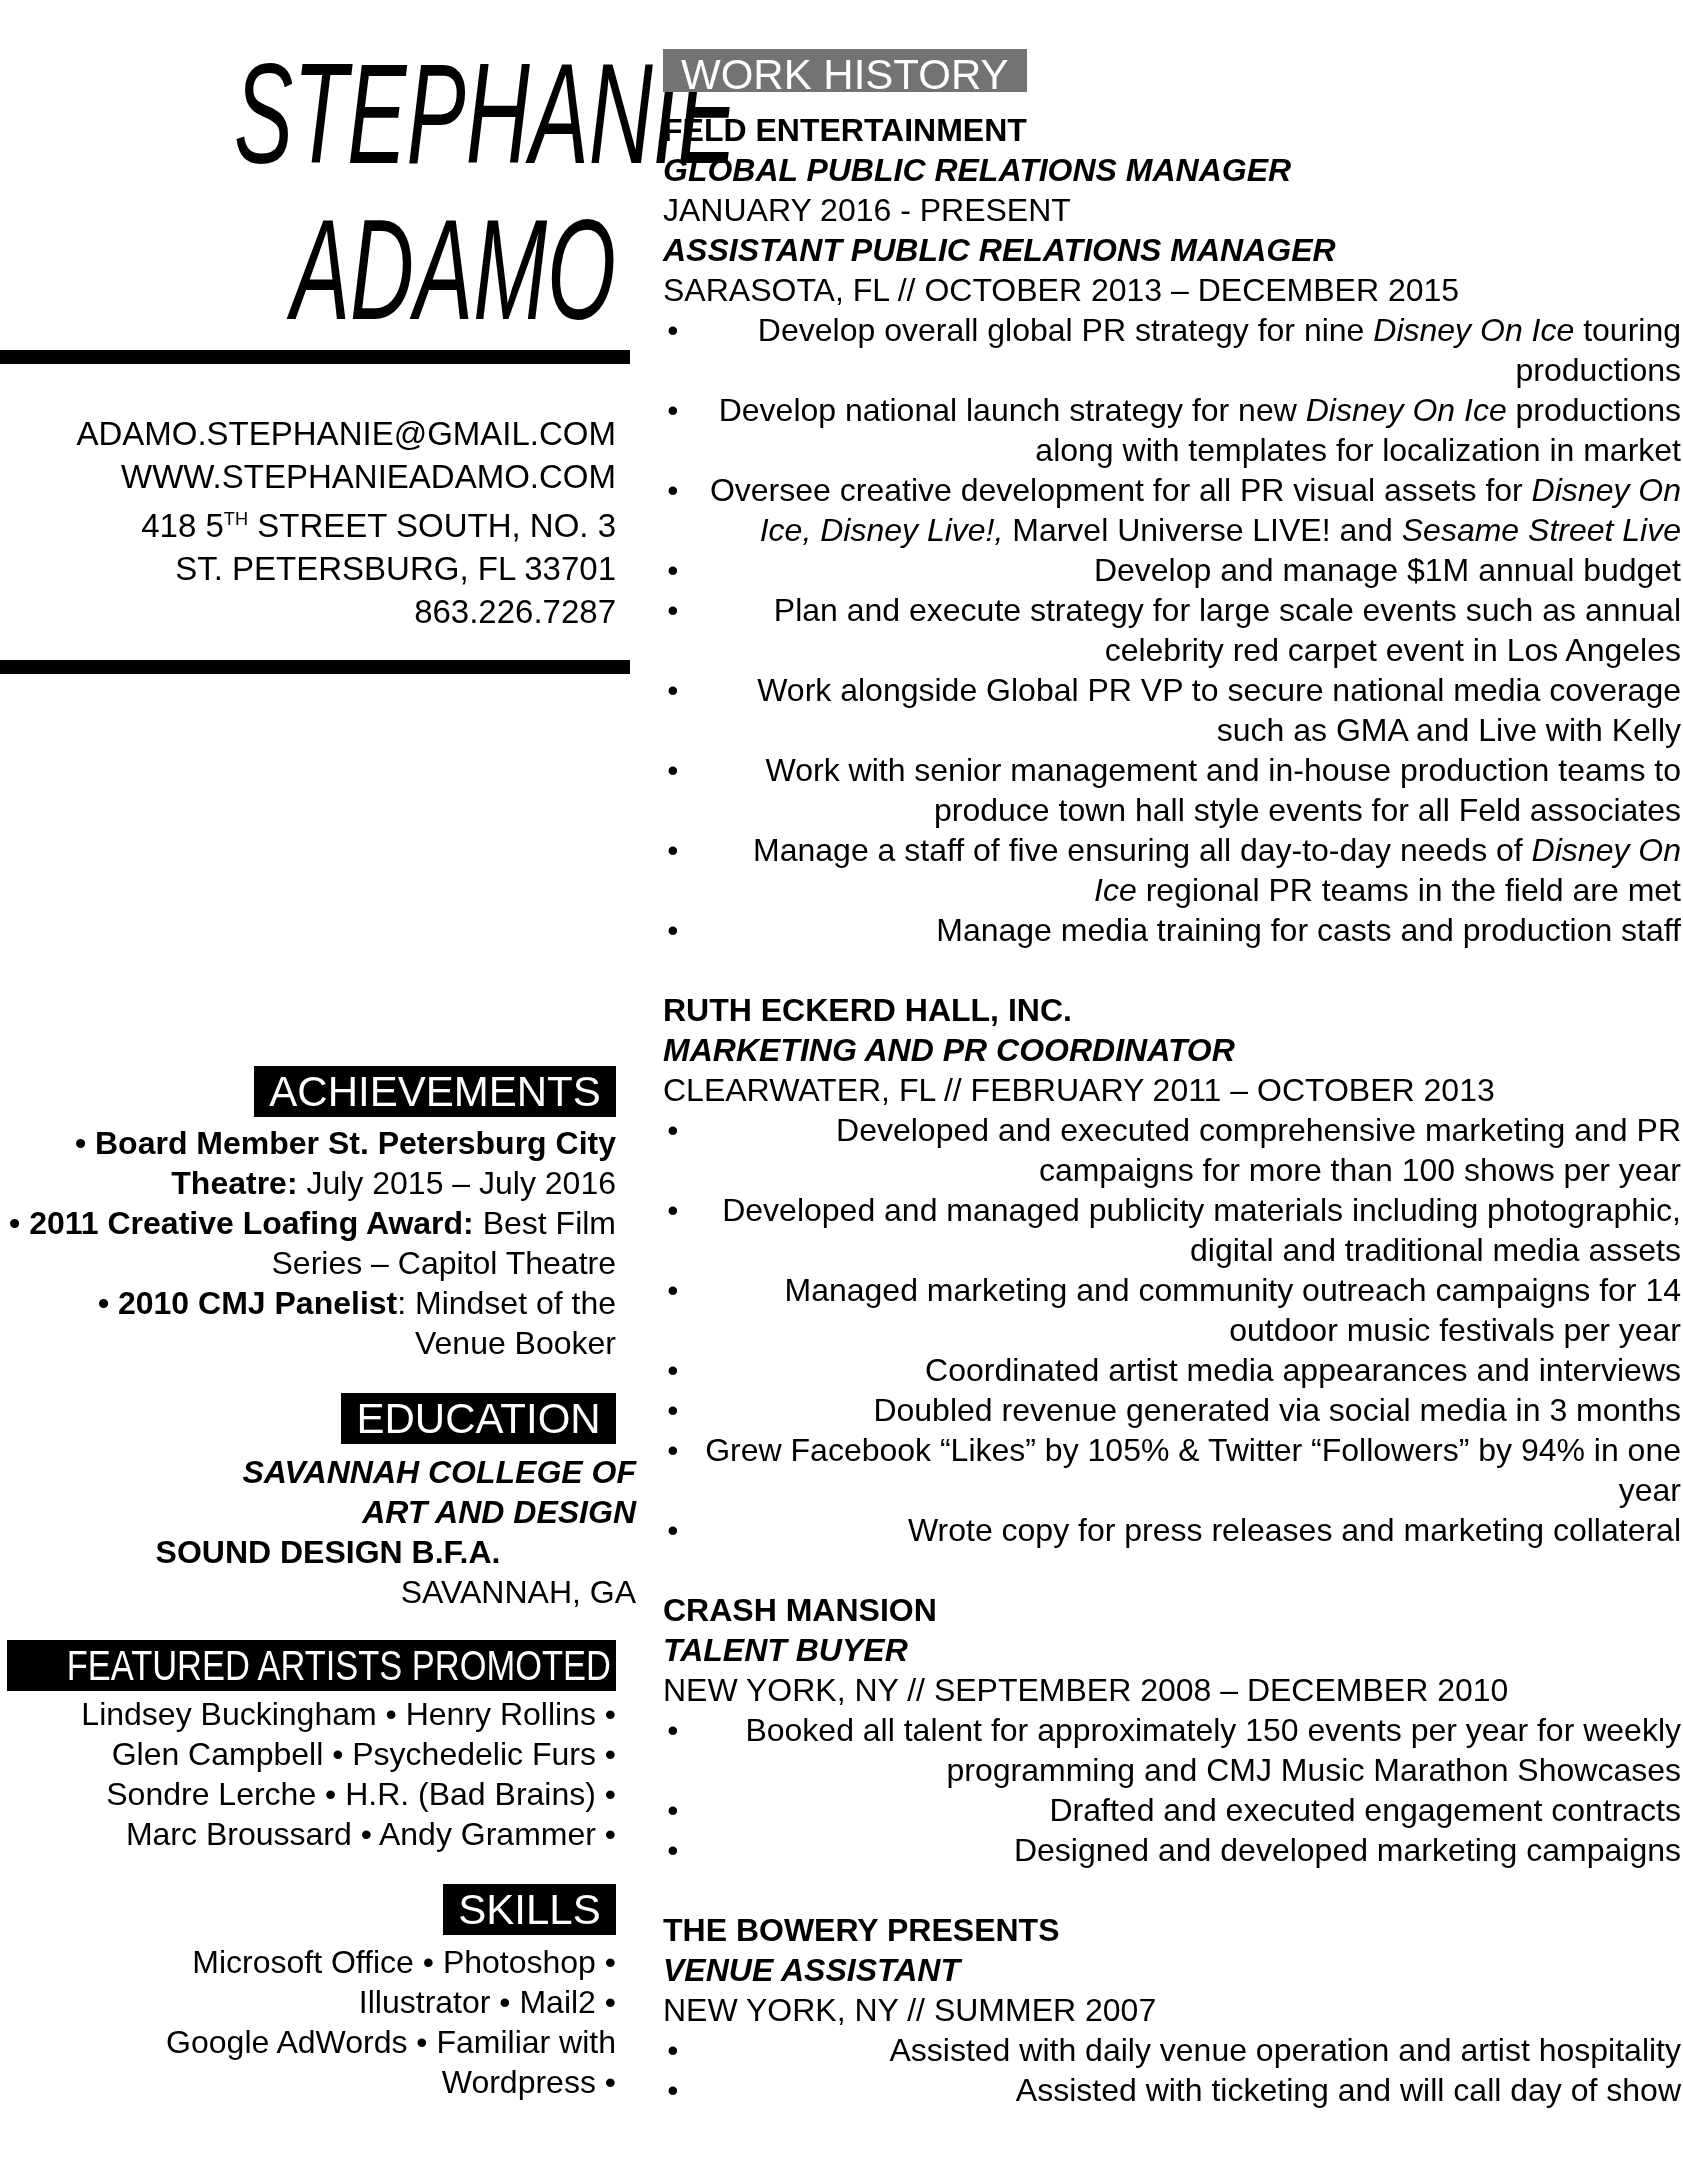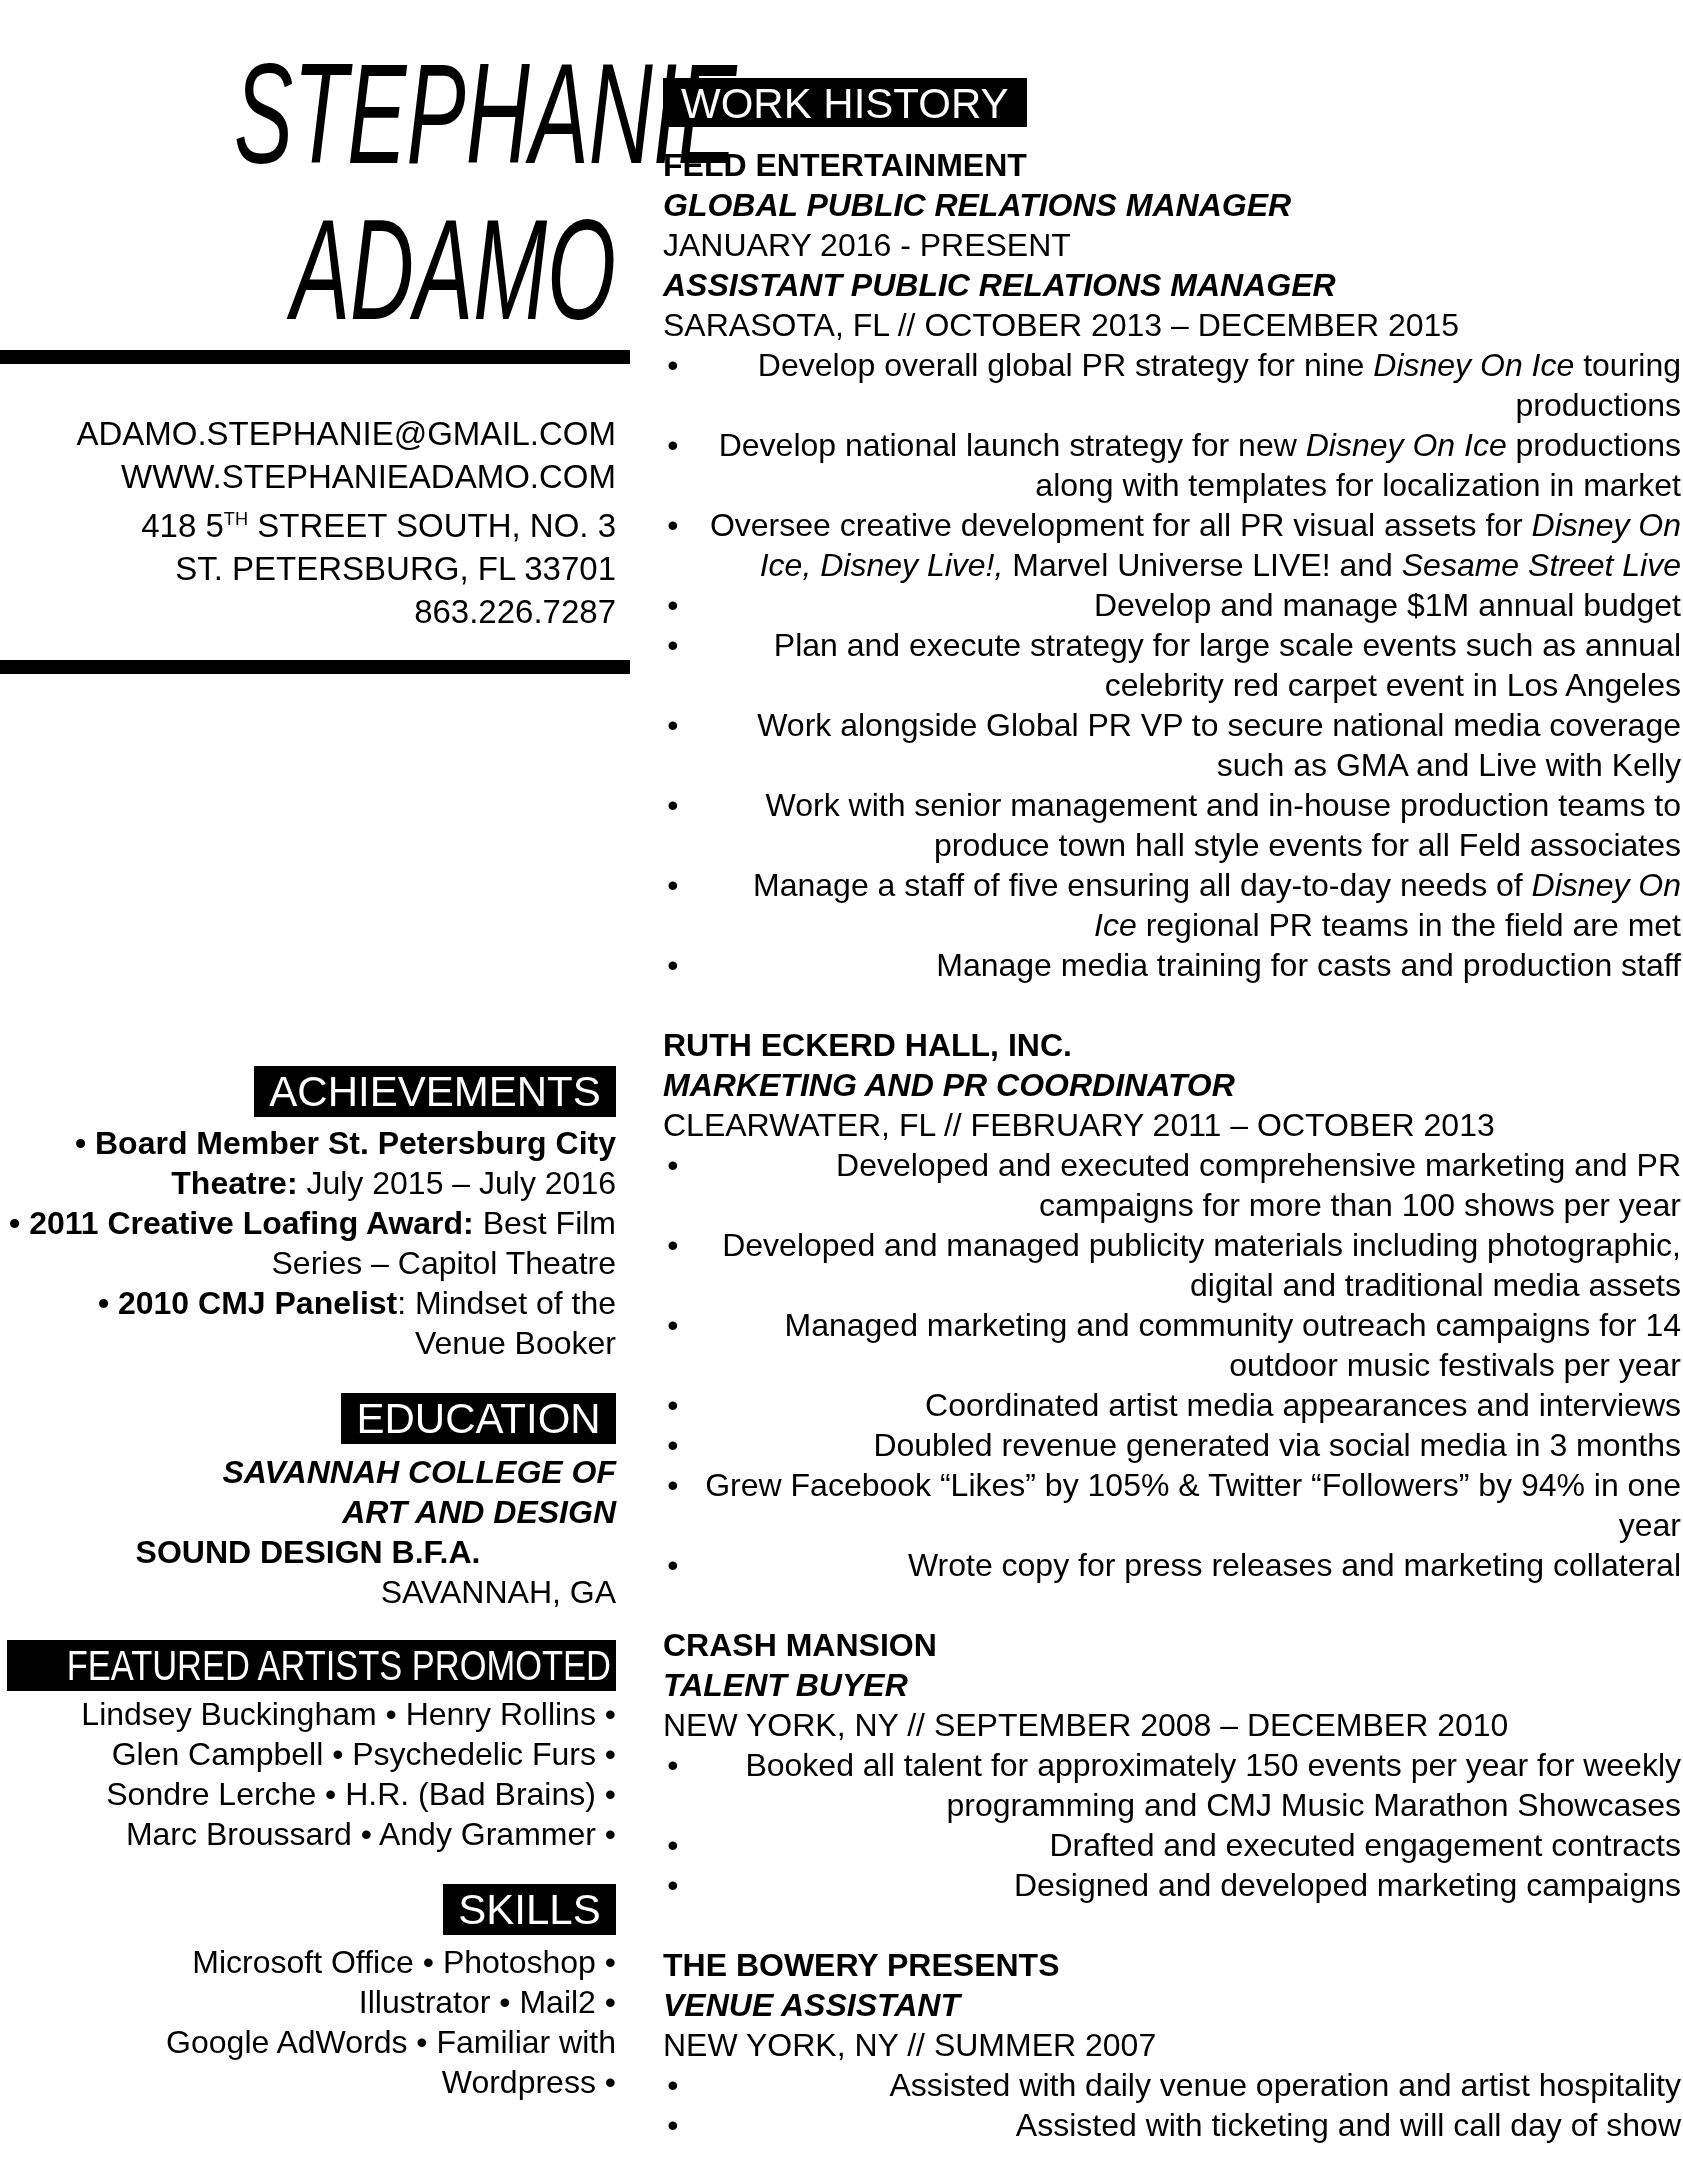--- a/index.html
+++ b/index.html
@@ -30,31 +30,31 @@
   #ach-head{top:1066px;}
   #edu-head{top:1393px;}
   #skills-head{top:1884px;}
   .lhead-full{
     position:absolute;left:7px;right:0;top:1640px;background:#000;color:#fff;
     font-size:42px;line-height:51px;height:51px;text-align:center;white-space:nowrap;
   }
   .lhead-full .txt{display:inline-block;transform:scaleX(0.82);transform-origin:50% 50%;}
   .ltext{position:absolute;left:0;width:616px;text-align:right;}
   #ach-list{top:1123px;font-size:32px;line-height:40px;}
-  #edu-list{top:1452px;font-size:32px;line-height:40px;}
+  #edu-list{top:1452px;font-size:32px;line-height:40px;padding-left:20px;}
   #artist-list{top:1694px;font-size:32px;line-height:40px;}
   #skills-list{top:1942px;font-size:32px;line-height:40px;}
   .bold-italic{font-weight:bold;font-style:italic;}
   .bold{font-weight:bold;text-align:center;}
   .regular{font-weight:normal;}
   
   #right{position:absolute;left:663px;top:49px;width:1018px;font-size:32px;line-height:40px;}
   #wh-head{
-    display:inline-block;background:#000000;color:#fff;font-size:42px;
-    line-height:51px;height:49px;padding:0 18px;margin-bottom:18px;white-space:nowrap;margin-top:29px;
+    display:inline-block;background:#737373;color:#fff;font-size:42px;
+    line-height:51px;height:43px;padding:0 18px;margin-bottom:18px;white-space:nowrap;
   }
   .job{margin-bottom:40px;}
   .job:last-child{margin-bottom:12px;}
   .company{font-weight:bold;}
   .role{font-weight:bold;font-style:italic;}
   .meta{font-weight:normal;}
   .bullet{position:relative;padding-left:39px;text-align:right;}
   .bullet::before{content:"\2022";position:absolute;left:4.2px;top:0;}
 </style>
 </head>

